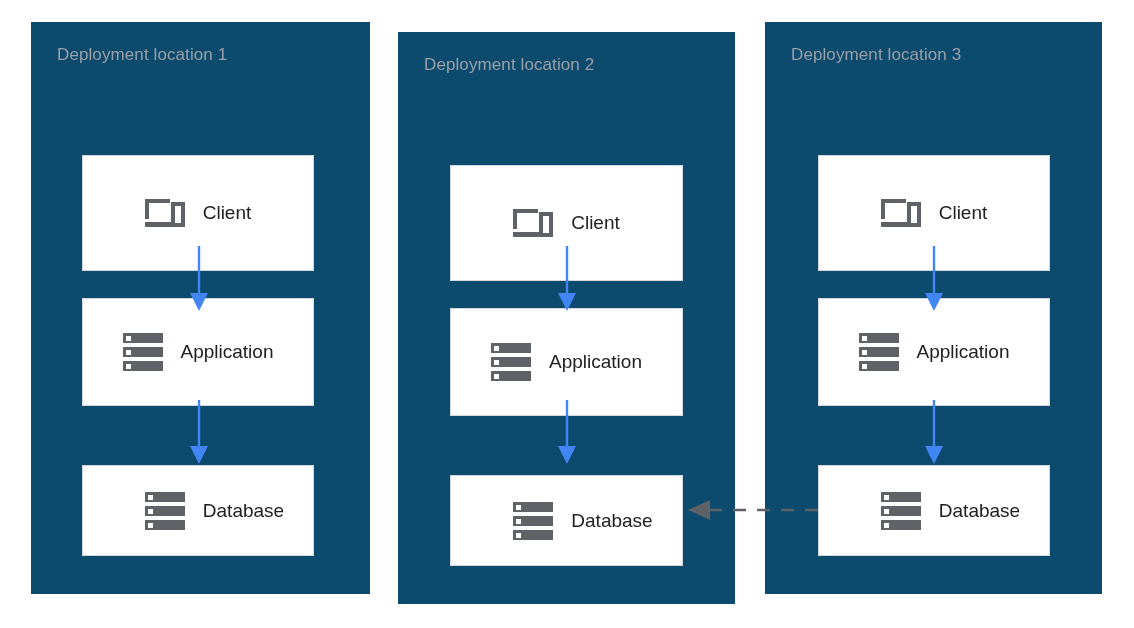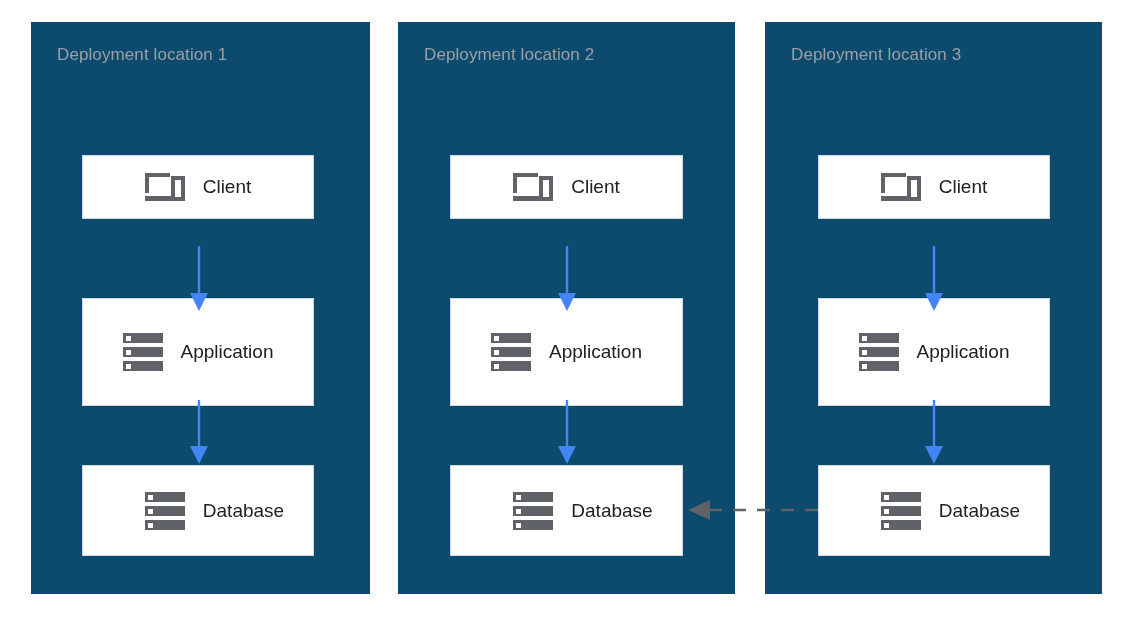--- a/index.html
+++ b/index.html
@@ -27,21 +27,21 @@
 
   
   .zone-panel {
     position: absolute;
     top: 22px;
     height: 572px;
     background: #0c4a6e;
     box-sizing: border-box;
   }
   #zone-1 { left: 31px;  width: 339px; }
-  #zone-2 { left: 398px; width: 337px; }
+  #zone-2 { left: 398px; width: 337px; margin-top: 10px; }
   #zone-3 { left: 765px; width: 337px; }
 
   .zone-title {
     position: absolute;
     left: 26px;
     top: 23px;
     font-size: 17px;
     line-height: 20px;
     color: #9aa0a6;
     white-space: nowrap;
@@ -64,21 +64,21 @@
     gap: 18px;
   }
   .node-label {
     font-size: 19px;
     line-height: 22px;
     color: #202124;
     white-space: nowrap;
   }
 
   
-  .row-client   { top: 133px; height: 64px; }
+  .row-client   { top: 133px; height: 116px; }
   .row-app      { top: 276px; height: 108px; }
   .row-database { top: 443px; height: 91px; padding-left: 33px; }
 
   #zone-1 .node-box { left: 51px; width: 232px; }
   #zone-2 .node-box { left: 52px; width: 233px; }
   #zone-3 .node-box { left: 53px; width: 232px; }
 
   
   .icon-devices {
     width: 40px;

